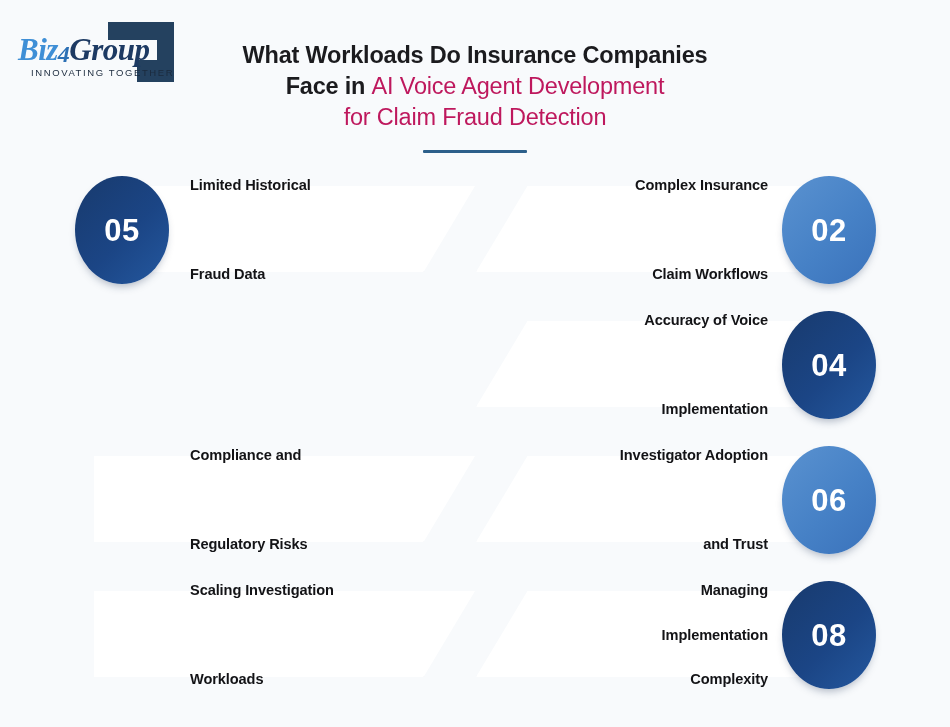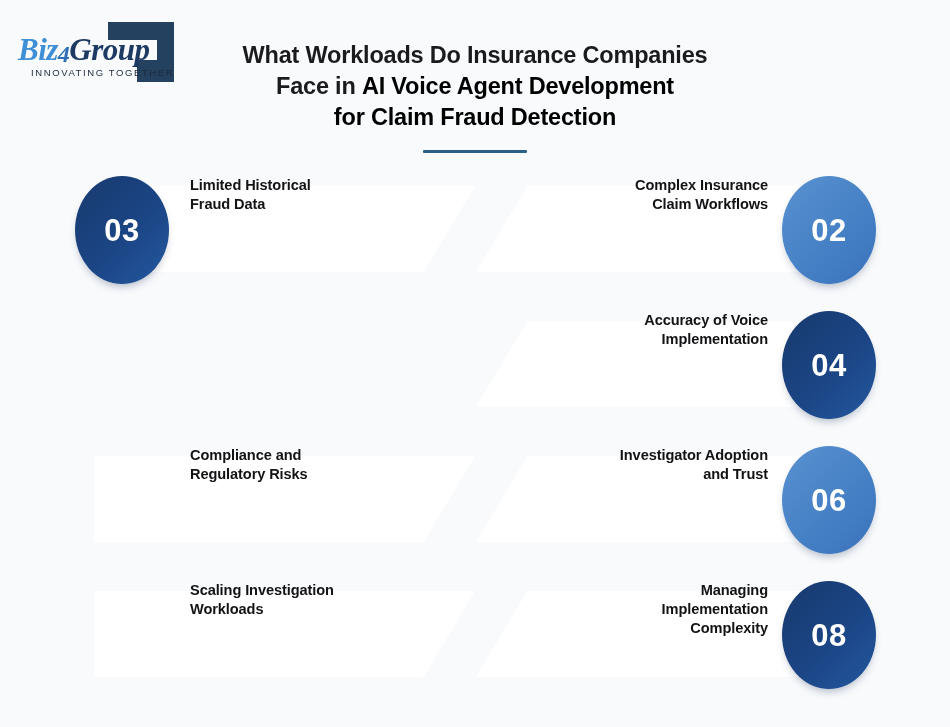--- a/index.html
+++ b/index.html
@@ -95,21 +95,21 @@
     text-align: center;
   }
   .title-line {
     font-size: 23.5px;
     font-weight: 600;
     line-height: 31px;
     letter-spacing: -0.2px;
     color: #1b1b1e;
     white-space: nowrap;
   }
-  .title-accent { color: #000000; font-weight: 700; }
+  .title-accent { color: #be185d; font-weight: 400; }
   .title-rule {
     position: absolute;
     left: 50%;
     top: 110px;
     transform: translateX(-50%);
     width: 104px;
     height: 3px;
     background: #2c5f8a;
     border-radius: 1px;
   }
@@ -182,26 +182,27 @@
     line-height: 1;
   }
 
   
   .label {
     position: absolute;
     top: 0;
     height: 108px;
     display: flex;
     flex-direction: column;
-    justify-content: flex-start;
+    justify-content: space-between;
     font-size: 14.6px;
     font-weight: 700;
     line-height: 19px;
     color: #131316;
     letter-spacing: -0.1px;
+    gap: 24px;
   }
   .item.left .label {
     left: 115px;
     width: 250px;
     text-align: left;
     align-items: flex-start;
   }
   .item.right .label {
     right: 108px;
     width: 255px;
@@ -233,21 +234,21 @@
     <div class="title-line title-accent">for Claim Fraud Detection</div>
     <div class="title-rule"></div>
   </div>
 
   <div class="items">
 
     <div class="row">
       <div class="item left">
         <div class="banner"></div>
         <div class="circle navy">
-          <span class="circle-num">03</span>
+          <span class="circle-num">05</span>
         </div>
         <div class="label">
           <span class="label-line">Limited Historical</span>
           <span class="label-line">Fraud Data</span>
         </div>
       </div>
       <div class="item right">
         <div class="banner"></div>
         <div class="circle blue">
           <span class="circle-num">02</span>

